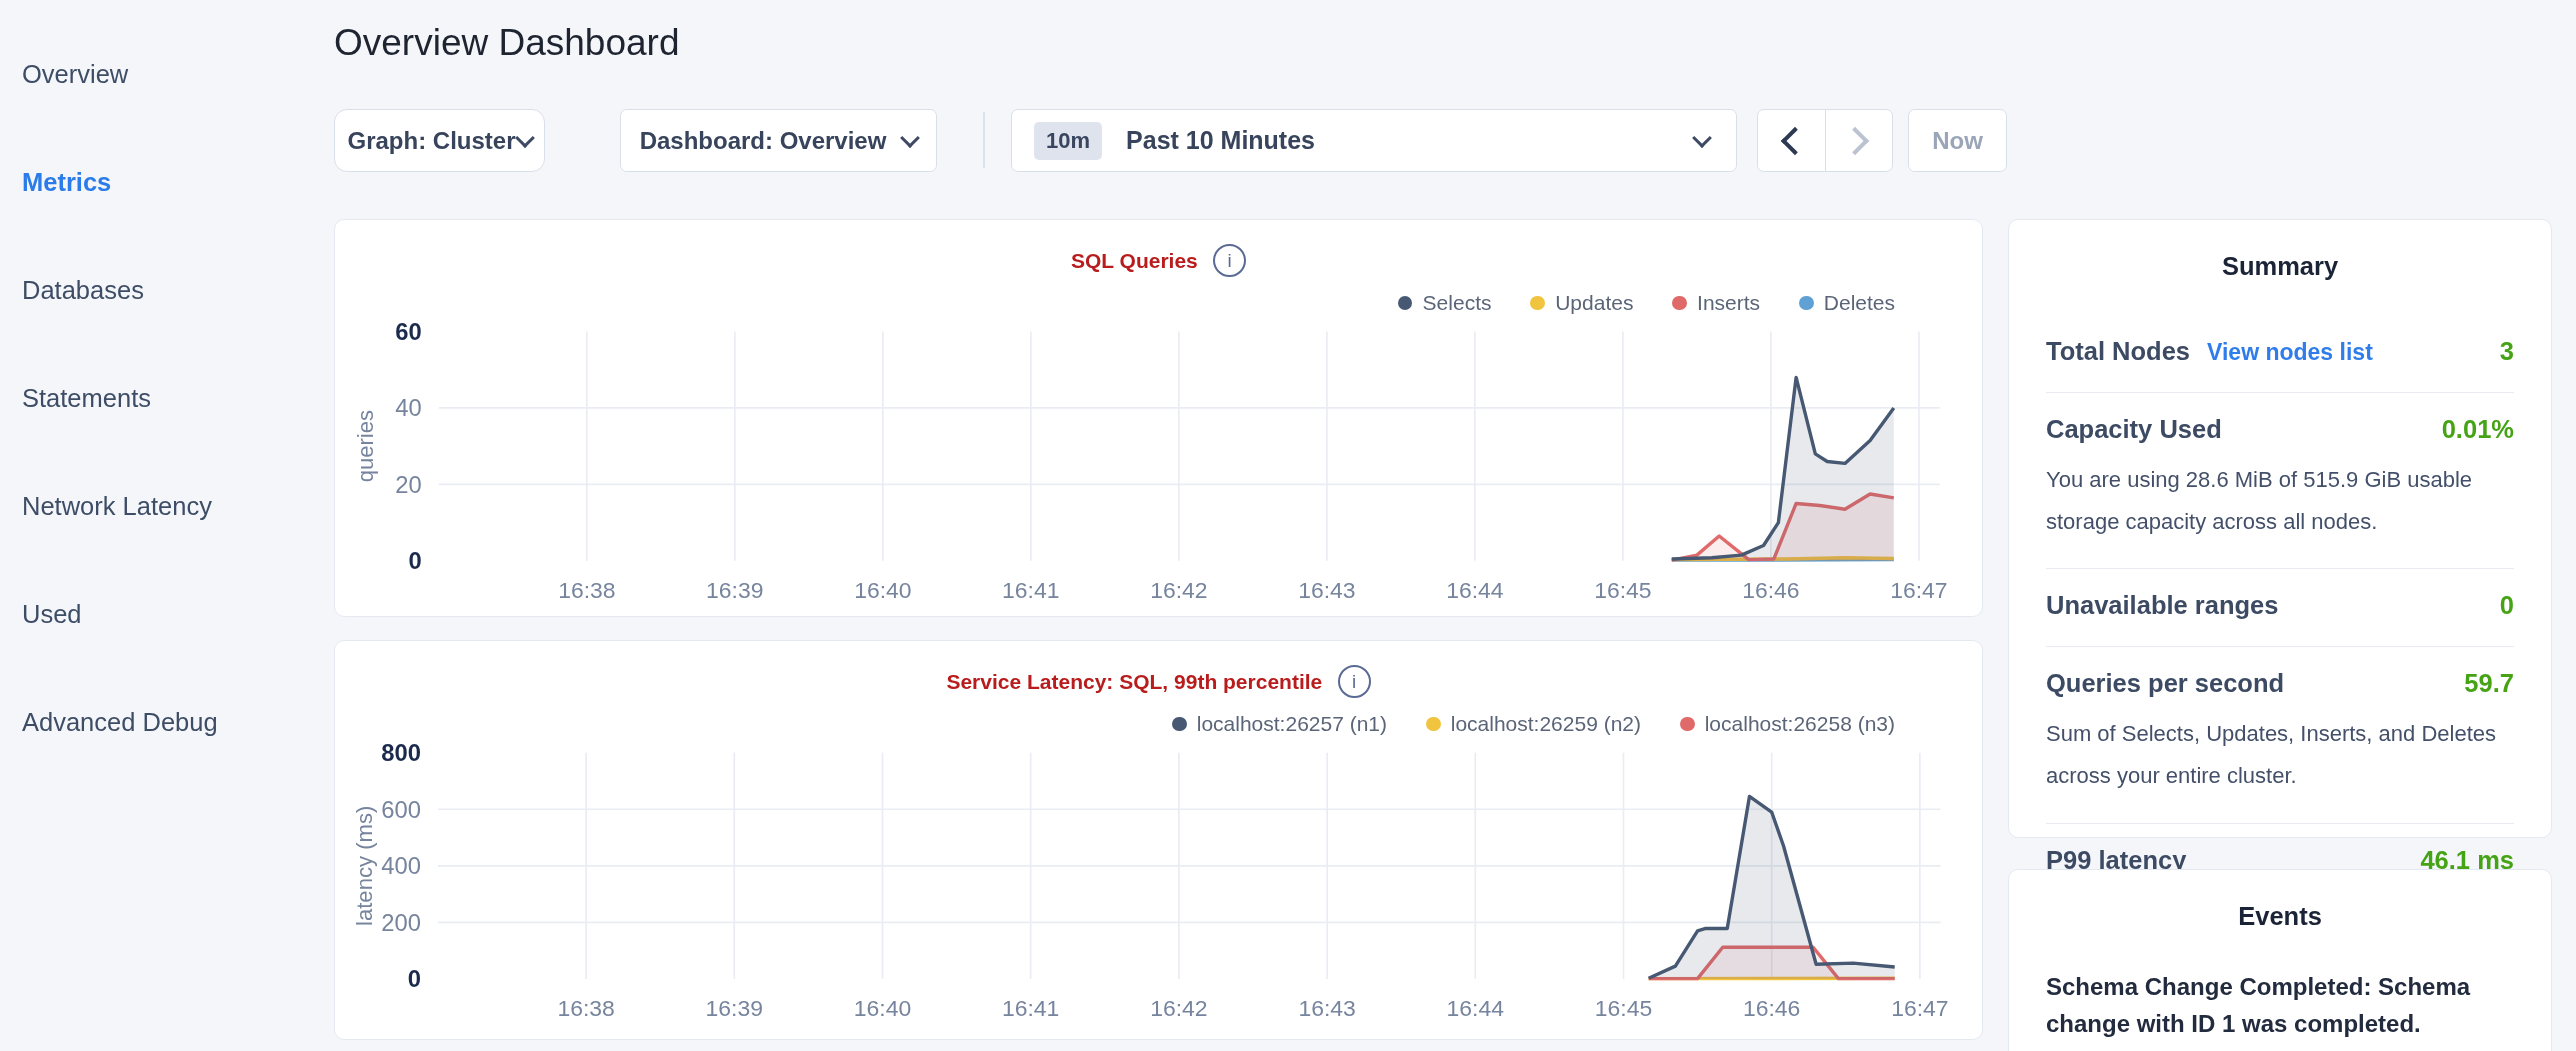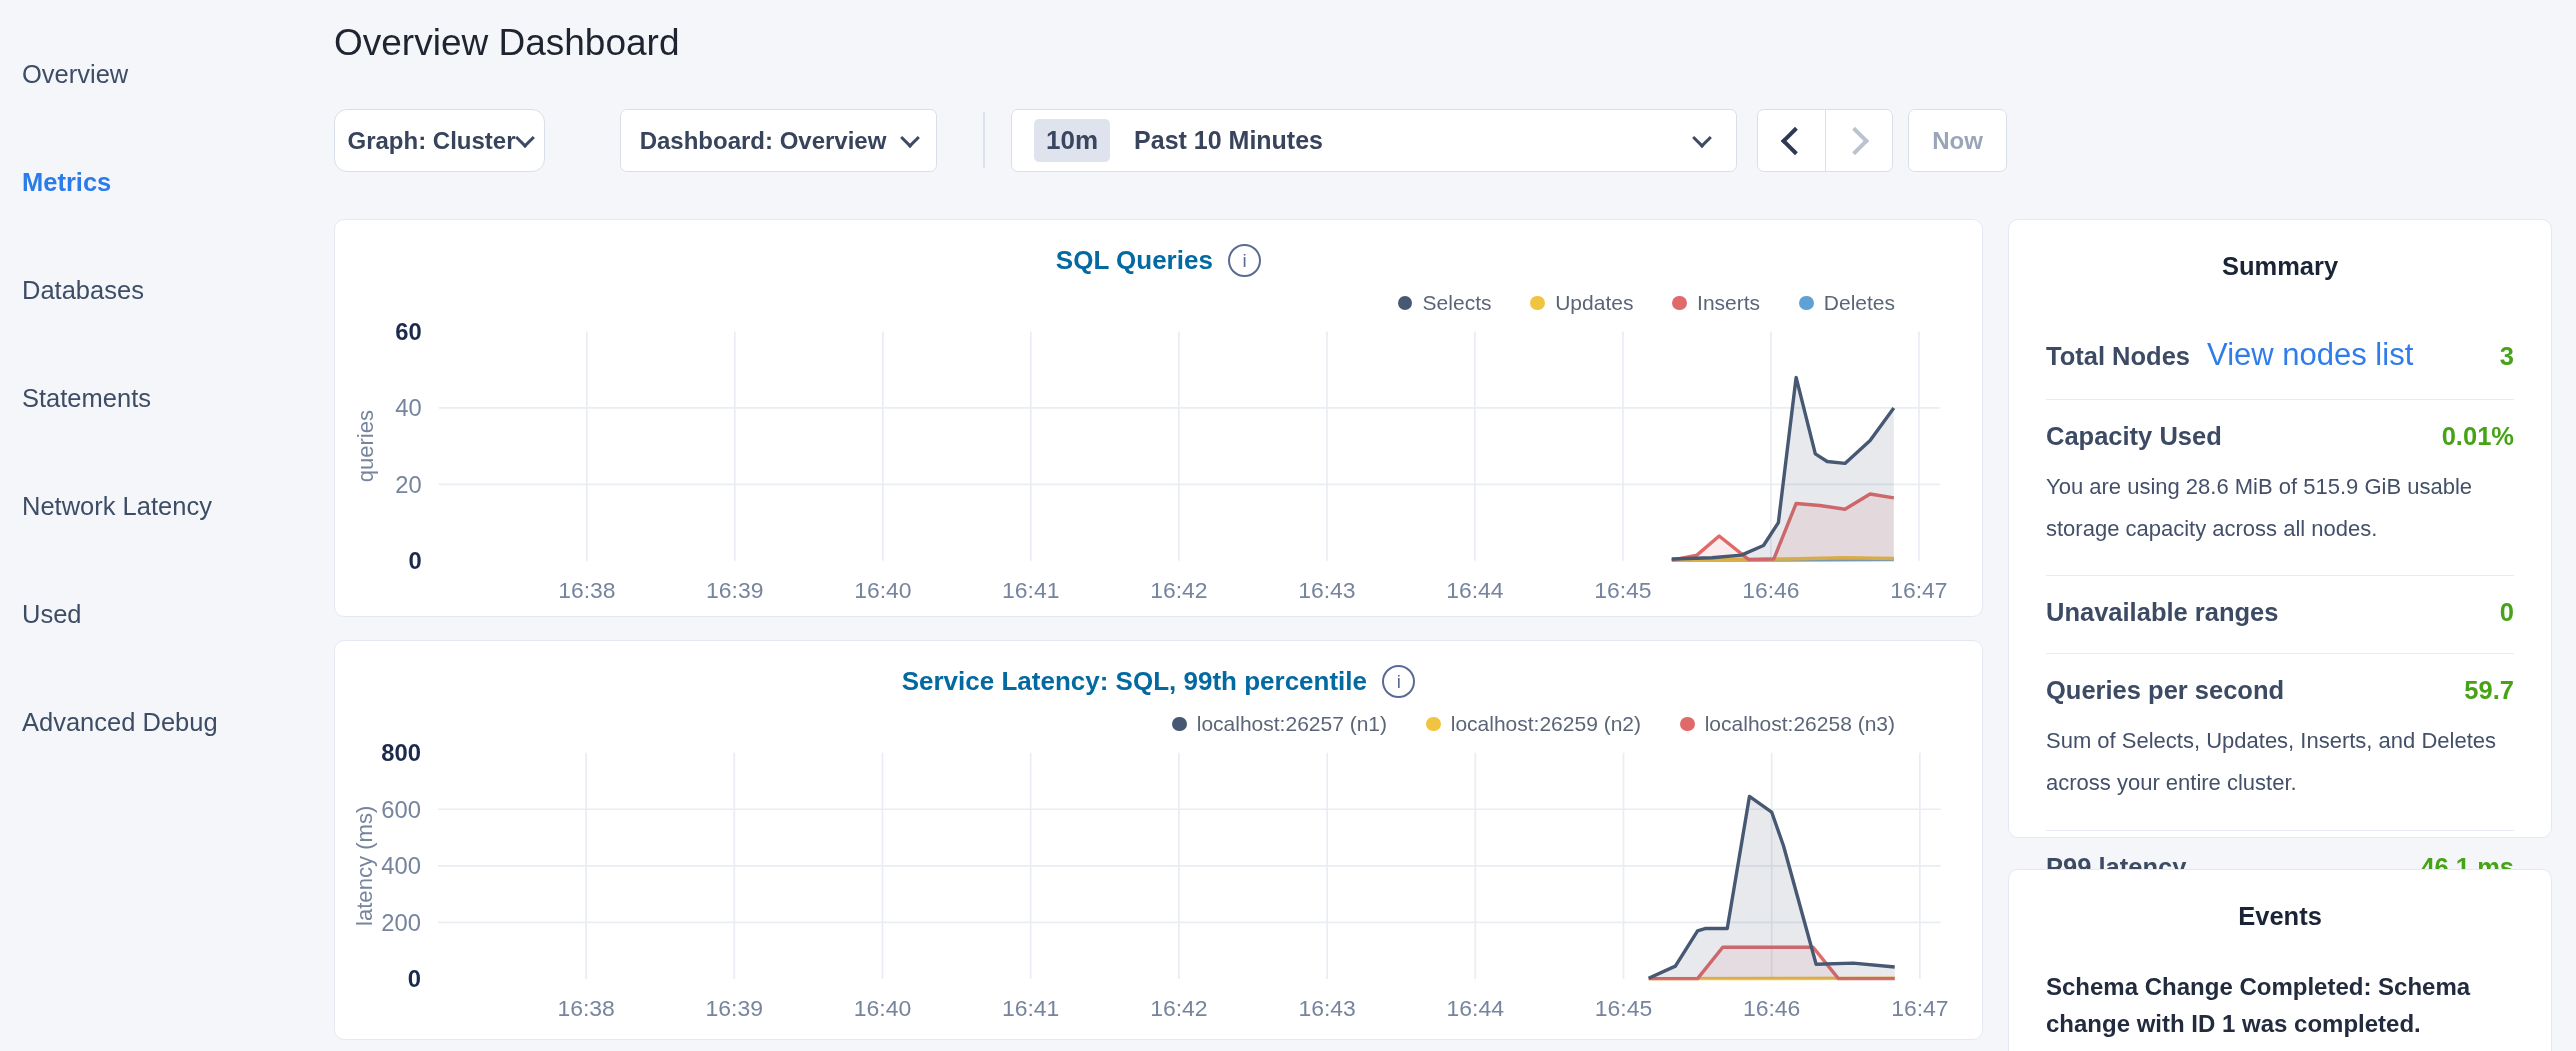--- a/index.html
+++ b/index.html
@@ -17,56 +17,56 @@
   .page-title{position:absolute;left:0;top:22px;font-size:37px;font-weight:400;color:#1e2430;margin:0;}
 
   .controls{position:absolute;left:0;top:109px;width:100%;height:63px;}
   .btn{position:absolute;top:0;height:63px;background:#fff;border:1.7px solid #d9dfe9;border-radius:6.8px;
        box-sizing:border-box;display:flex;align-items:center;justify-content:center;
        font-size:24px;font-weight:bold;color:#38445c;cursor:pointer;}
   .btn-graph{left:0;width:211px;gap:2px;border-radius:13px;}
   .btn-dashboard{left:286px;width:317px;gap:17px;}
   .ctrl-divider{position:absolute;left:649px;top:3.4px;width:1.7px;height:56px;background:#dde3ec;}
   .time-select{left:677px;width:726px;justify-content:flex-start;padding:0 22px;}
-  .time-badge{background:#dee3ed;border-radius:5.1px;padding:6px 12px;font-size:26px;font-weight:bold;color:#3a4560;}
+  .time-badge{background:#dee3ed;border-radius:5.1px;padding:6px 12px;font-size:22px;font-weight:bold;color:#3a4560;}
   .time-label{margin-left:24px;font-size:25px;}
   .time-select .chev{margin-left:auto;margin-right:5.1px;}
   .chev{display:inline-block;width:11px;height:11px;border-right:3.4px solid #3e4a63;
         border-bottom:3.4px solid #3e4a63;transform:rotate(45deg);margin-top:-5.1px;}
   .nav-arrows{position:absolute;left:1423px;top:0;width:136px;height:63px;background:#fff;
               border:1.7px solid #d9dfe9;border-radius:6.8px;box-sizing:border-box;display:flex;}
   .arrow-btn{flex:1;display:flex;align-items:center;justify-content:center;cursor:pointer;}
   .arrow-btn:first-child{border-right:1.7px solid #d9dfe9;}
   .chev-left{width:16px;height:16px;border-width:4.3px;border-color:#2e3a52;transform:rotate(135deg);margin:0 0 0 6.8px;}
   .chev-right{width:16px;height:16px;border-width:4.3px;border-color:#bcc3d0;transform:rotate(-45deg);margin:0 6.8px 0 0;}
   .btn-now{left:1574px;width:99px;color:#9aa5b8;cursor:default;}
 
   
   .card{position:absolute;background:#fff;border:1.7px solid #e4e9f1;border-radius:10.2px;box-sizing:border-box;}
   .chart-card{left:0;width:1649px;}
   .chart-card.c1{top:219px;height:398px;}
   .chart-card.c2{top:640px;height:400px;}
   .chart-title-row{position:absolute;top:24px;left:0;width:100%;display:flex;justify-content:center;
                    align-items:center;gap:15.3px;}
-  .chart-title{font-size:26px;font-weight:bold;color:#0369a1;}
+  .chart-title{font-size:21px;font-weight:bold;color:#b91c1c;}
   .info-icon{width:29px;height:29px;border:2.6px solid #5b6a94;border-radius:50%;color:#5b6a94;
              font-size:18.7px;display:flex;align-items:center;justify-content:center;font-style:normal;cursor:pointer;}
   .legend{position:absolute;top:71px;right:87px;display:flex;gap:39px;}
   .legend-item{display:flex;align-items:center;gap:10.2px;font-size:21px;color:#5b6578;}
   .legend-dot{width:14.5px;height:14.5px;border-radius:50%;}
   .chart-svg{position:absolute;left:0;top:103px;}
   .summary-card{left:2008px;top:219px;width:544px;height:619px;}
   .events-card{left:2008px;top:869px;width:544px;height:272px;}
   .panel-title{text-align:center;font-size:25.5px;font-weight:bold;color:#1b2436;margin-top:32px;}
   .srows{margin:34px 37px 0 37px;}
   .srow{padding:22px 0 25.5px 0;}
   .srow + .srow{border-top:1.7px solid #e8ecf2;}
   .srow-head{display:flex;justify-content:space-between;align-items:baseline;}
   .srow-label{font-size:25.5px;font-weight:bold;color:#3c4a63;}
-  .srow-link{font-size:31px;font-weight:normal;color:#2f7ceb;text-decoration:none;margin-left:17px;cursor:pointer;}
+  .srow-link{font-size:23px;font-weight:bold;color:#2f7ceb;text-decoration:none;margin-left:17px;cursor:pointer;}
   .srow-value{font-size:25.5px;font-weight:bold;color:#46a316;white-space:nowrap;}
   .srow-desc{margin-top:15.3px;font-size:22px;line-height:42px;color:#44506a;font-weight:400;}
   .event-text{margin:37px 37px 0 37px;font-size:24px;line-height:37px;color:#232b3e;font-weight:bold;}
 </style>
 </head>
 <body>
 
 <div class="app">
 
   <nav class="sidebar">

